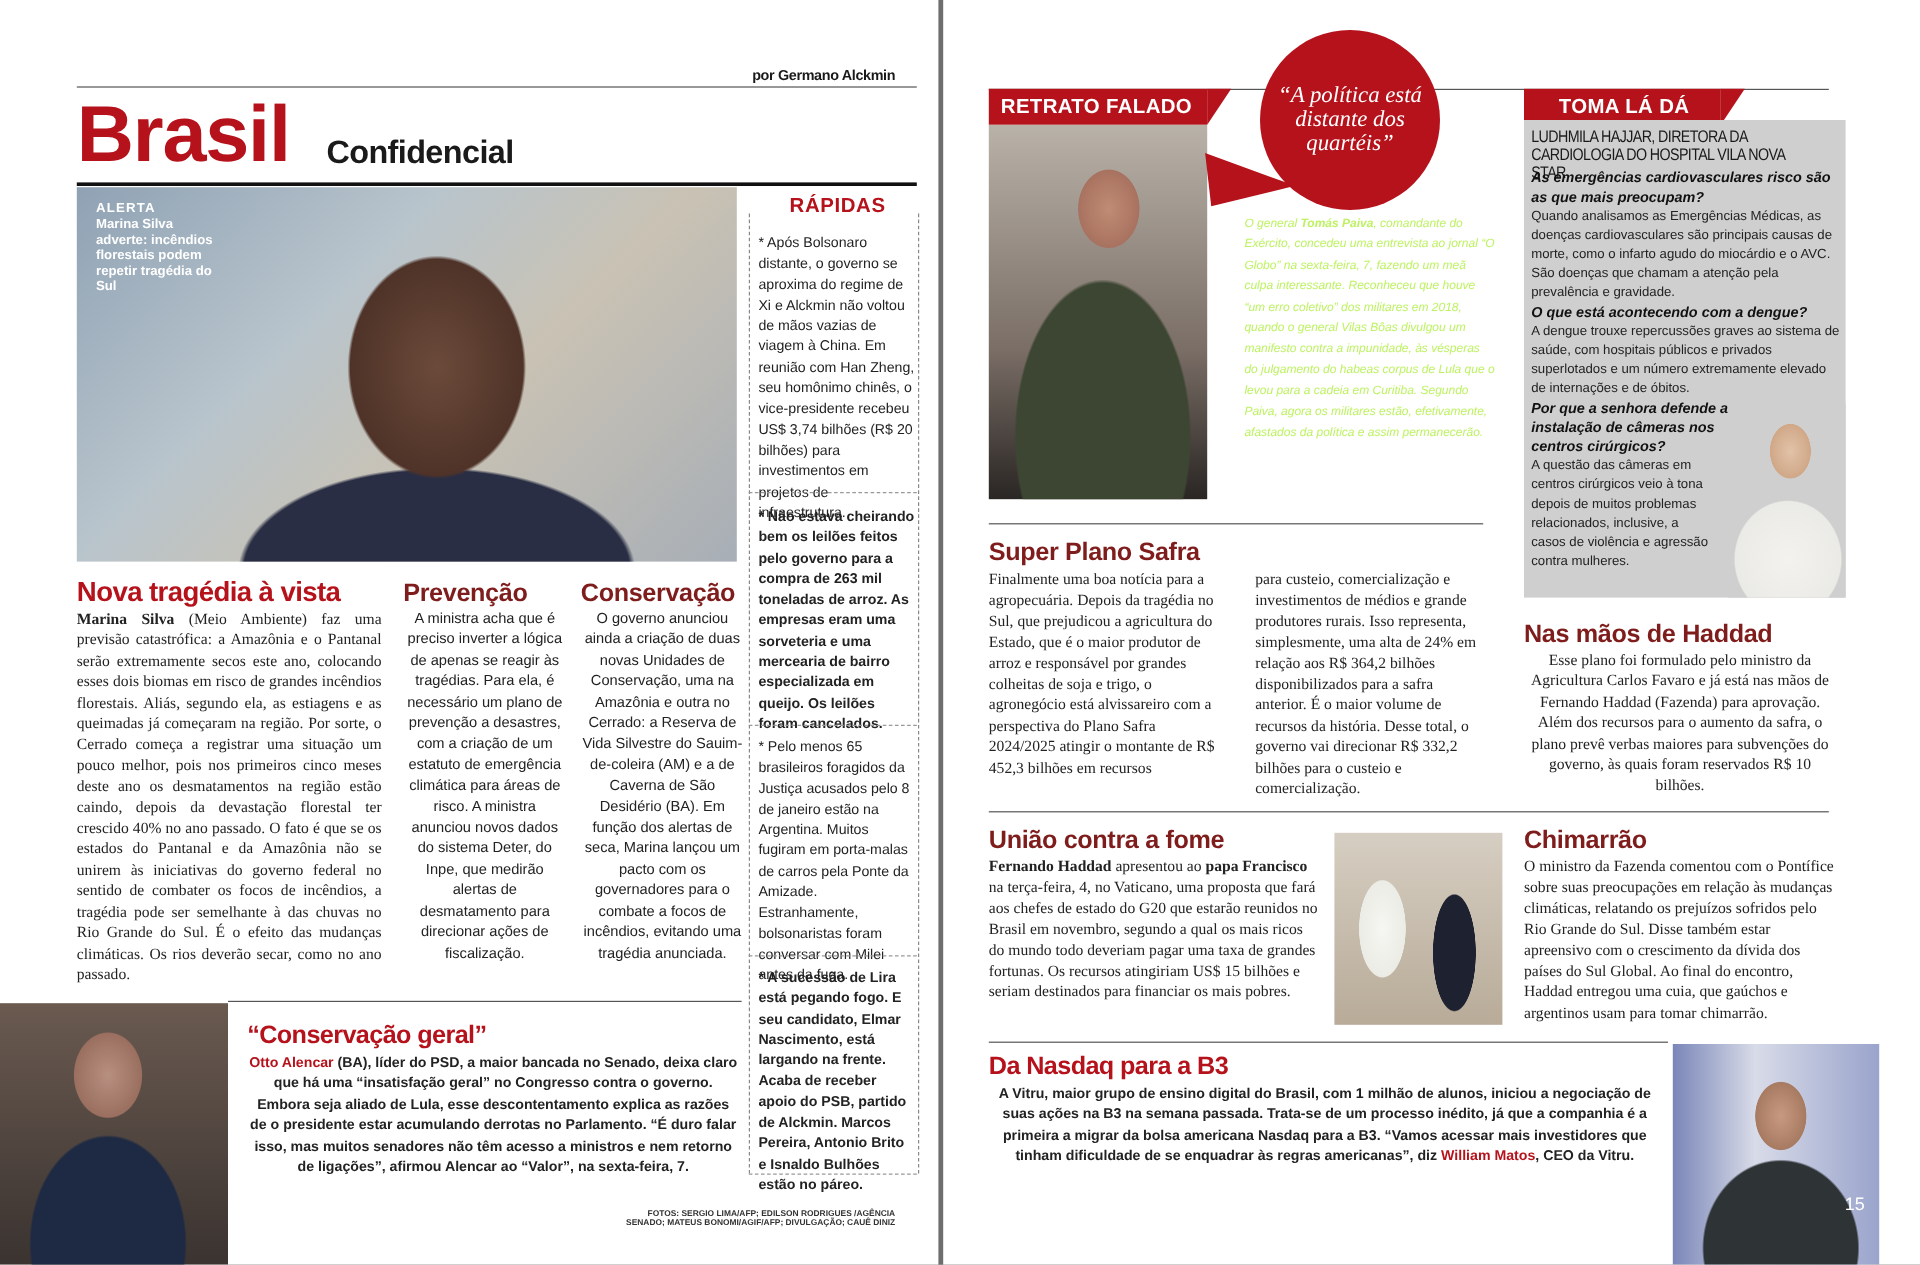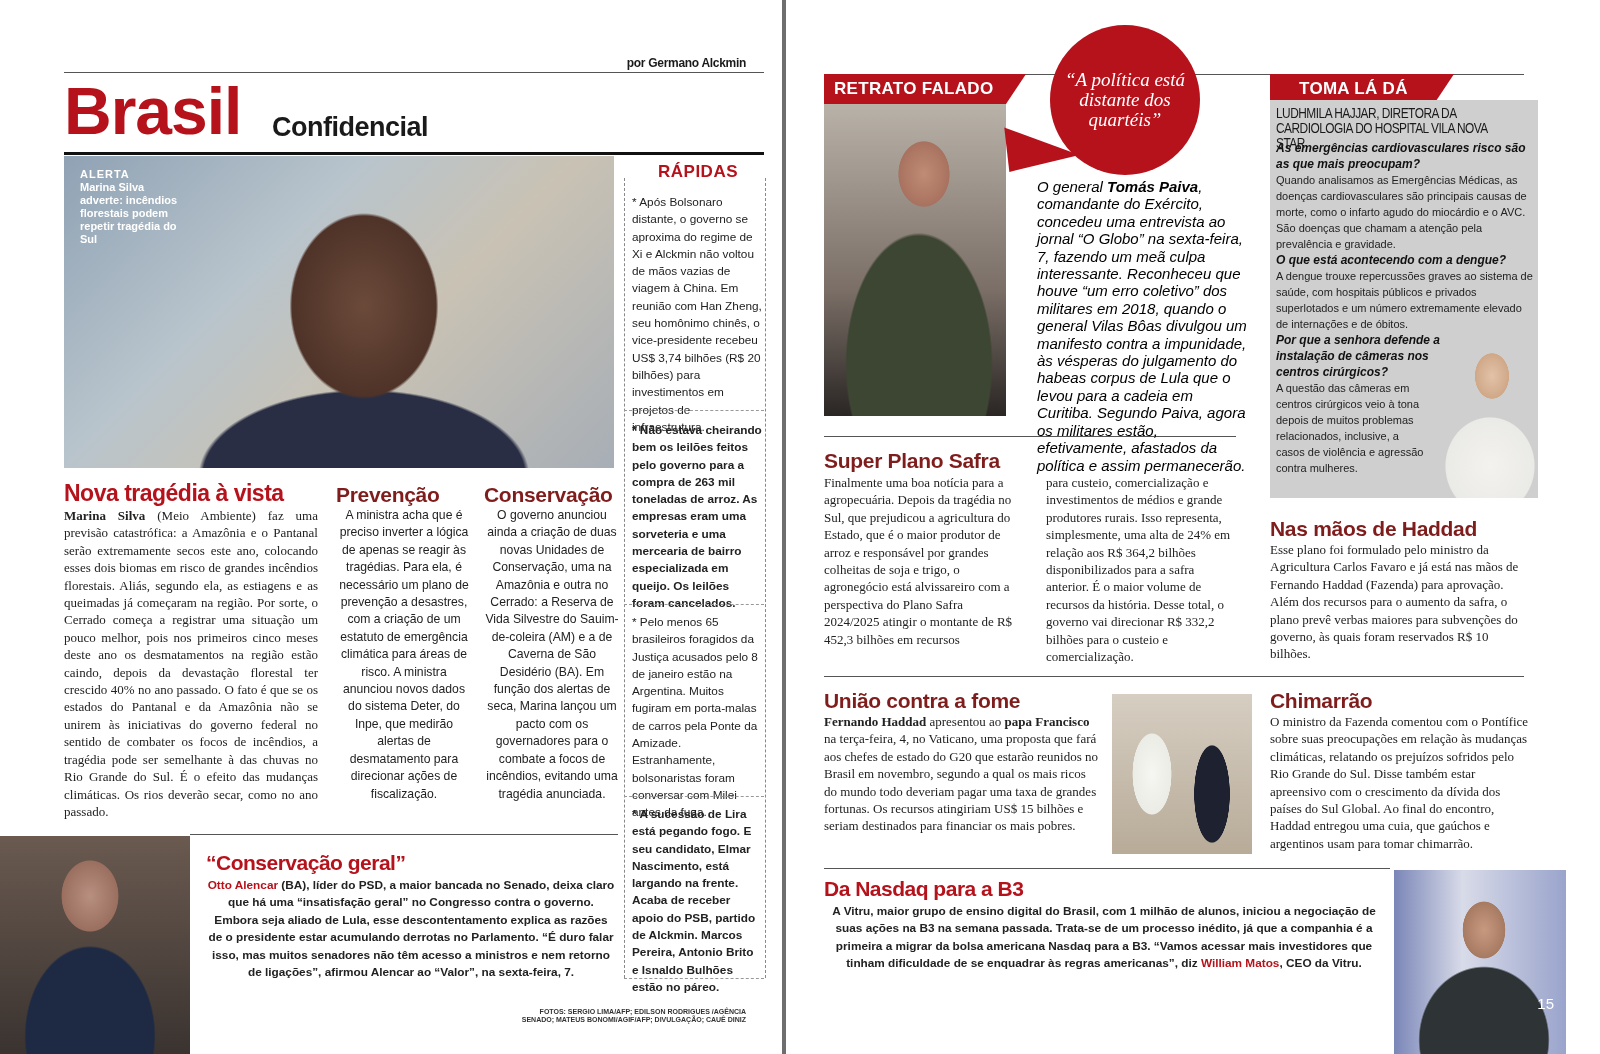--- a/index.html
+++ b/index.html
@@ -38,21 +38,21 @@
 
   
   .tag { position:absolute; height:30px; background:#b5121b; color:#fff; font-weight:bold; font-size:17px; letter-spacing:0.3px; line-height:30px; padding-left:10px; box-sizing:border-box; }
   .tag::after { content:""; position:absolute; right:-20px; top:0; border-top:30px solid #b5121b; border-right:20px solid transparent; }
   .photo-paiva { left:38px; top:104px; width:182px; height:312px;
      background: radial-gradient(ellipse 36px 46px at 100px 70px, #c08c74 0%, #a87260 70%, transparent 72%),
                  radial-gradient(ellipse 90px 160px at 95px 260px, #3d4632 0%, #3d4632 80%, transparent 82%),
                  linear-gradient(180deg, #b9b2a8 0%, #7a6e66 60%, #2a2624 100%); }
   .bubble { position:absolute; left:1050px; top:25px; width:150px; height:150px; border-radius:50%; background:#b5121b; color:#fff; font-family:"Liberation Serif", serif; font-style:italic; font-size:19px; line-height:20px; text-align:center; display:flex; align-items:center; justify-content:center; box-sizing:border-box; padding:10px; }
   .bubble-tail { position:absolute; left:995px; top:140px; width:0; height:0; border-top:40px solid #b5121b; border-left:20px solid transparent; border-right:60px solid transparent; transform:rotate(20deg); }
-  .paiva-text { position:absolute; left:1037px; top:178px; width:210px; font-style:italic; font-size:15px; line-height:17.4px; color:#000000; }
+  .paiva-text { position:absolute; left:1037px; top:178px; width:210px; font-style:italic; font-size:10px; line-height:17.4px; color:#bef264; }
   .toma-box { position:absolute; left:1270px; top:100px; width:268px; height:398px; background:#cfcfcf; }
   .toma-name { position:absolute; left:1276px; top:106px; width:260px; font-size:14px; line-height:15px; letter-spacing:-0.6px; transform:scaleX(0.85); transform-origin:left top; }
   .toma-q { font-weight:bold; font-style:italic; font-size:12px; line-height:16px; color:#111; }
   .toma-a { font-size:11px; line-height:16px; color:#222; }
   .photo-ludhmila { position:absolute; left:1440px; top:336px; width:98px; height:162px; background: radial-gradient(ellipse 24px 32px at 52px 40px, #e2c2a8 0%, #d0a888 70%, transparent 72%), radial-gradient(ellipse 55px 60px at 50px 130px, #f4f2ee 0%, #eaeae6 80%, transparent 82%), linear-gradient(180deg, #cfcfcf 0%, #cfcfcf 100%); }
   .photo-papa { left:326px; top:694px; width:140px; height:160px;
      background: radial-gradient(ellipse 24px 50px at 40px 80px, #f6f6f2 0%, #ecece6 80%, transparent 82%),
                  radial-gradient(ellipse 22px 60px at 100px 100px, #1e2230 0%, #1e2230 80%, transparent 82%),
                  linear-gradient(180deg, #d6cec2 0%, #b8ab98 100%); }
   .photo-matos { left:608px; top:870px; width:172px; height:184px;
@@ -123,21 +123,21 @@
   <div class="hr" style="left:38px; top:436px; width:412px;"></div>
 
   <div class="abs" style="left:38px; top:450px; width:412px;">
     <div class="h-black">Super Plano Safra</div>
     <div class="serif-body" style="position:absolute; top:24px; left:0; width:192px; text-align:left;">Finalmente uma boa notícia para a agropecuária. Depois da tragédia no Sul, que prejudicou a agricultura do Estado, que é o maior produtor de arroz e responsável por grandes colheitas de soja e trigo, o agronegócio está alvissareiro com a perspectiva do Plano Safra 2024/2025 atingir o montante de R$ 452,3 bilhões em recursos</div>
     <div class="serif-body" style="position:absolute; top:24px; left:222px; width:192px; text-align:left;">para custeio, comercialização e investimentos de médios e grande produtores rurais. Isso representa, simplesmente, uma alta de 24% em relação aos R$ 364,2 bilhões disponibilizados para a safra anterior. É o maior volume de recursos da história. Desse total, o governo vai direcionar R$ 332,2 bilhões para o custeio e comercialização.</div>
   </div>
 
   <div class="abs" style="left:484px; top:518px; width:260px;">
     <div class="h-black">Nas mãos de Haddad</div>
-    <div class="serif-body" style="text-align:left; margin-top:2px;">Esse plano foi formulado pelo ministro da Agricultura Carlos Favaro e já está nas mãos de Fernando Haddad (Fazenda) para aprovação. Além dos recursos para o aumento da safra, o plano prevê verbas maiores para subvenções do governo, às quais foram reservados R$ 10 bilhões.</div>
+    <div class="serif-body" style="text-align:center; margin-top:2px;">Esse plano foi formulado pelo ministro da Agricultura Carlos Favaro e já está nas mãos de Fernando Haddad (Fazenda) para aprovação. Além dos recursos para o aumento da safra, o plano prevê verbas maiores para subvenções do governo, às quais foram reservados R$ 10 bilhões.</div>
   </div>
 
   <div class="hr" style="left:38px; top:676px; width:700px;"></div>
 
   <div class="abs" style="left:38px; top:690px; width:276px;">
     <div class="h-black">União contra a fome</div>
     <div class="serif-body" style="text-align:left; margin-top:2px;"><b>Fernando Haddad</b><span> apresentou ao </span><b>papa Francisco</b><span> na terça-feira, 4, no Vaticano, uma proposta que fará aos chefes de estado do G20 que estarão reunidos no Brasil em novembro, segundo a qual os mais ricos do mundo todo deveriam pagar uma taxa de grandes fortunas. Os recursos atingiriam US$ 15 bilhões e seriam destinados para financiar os mais pobres.</span></div>
   </div>
   <div class="photo photo-papa"></div>
 

